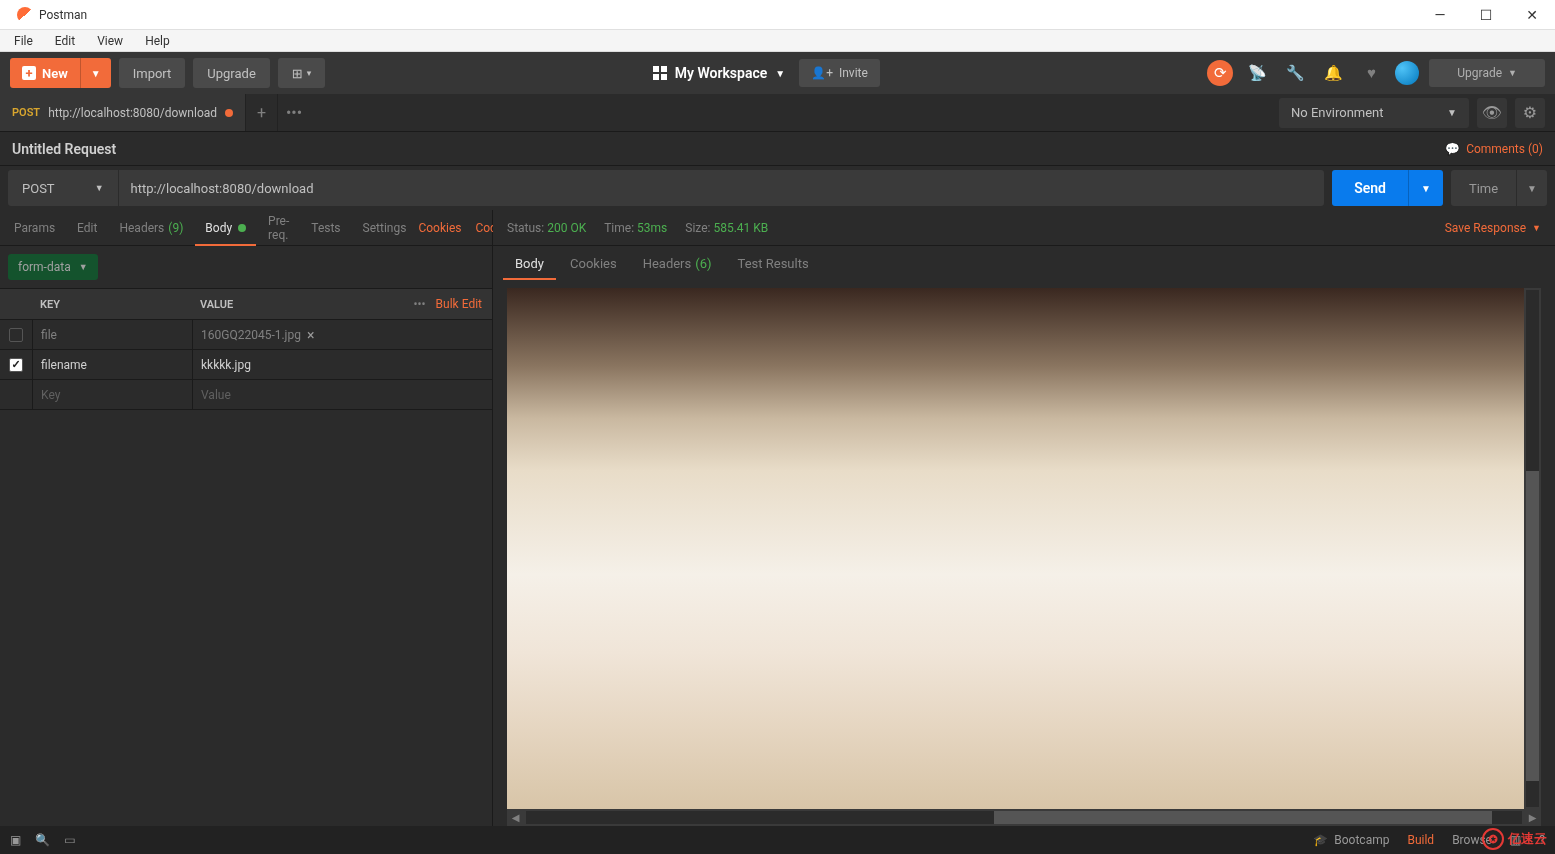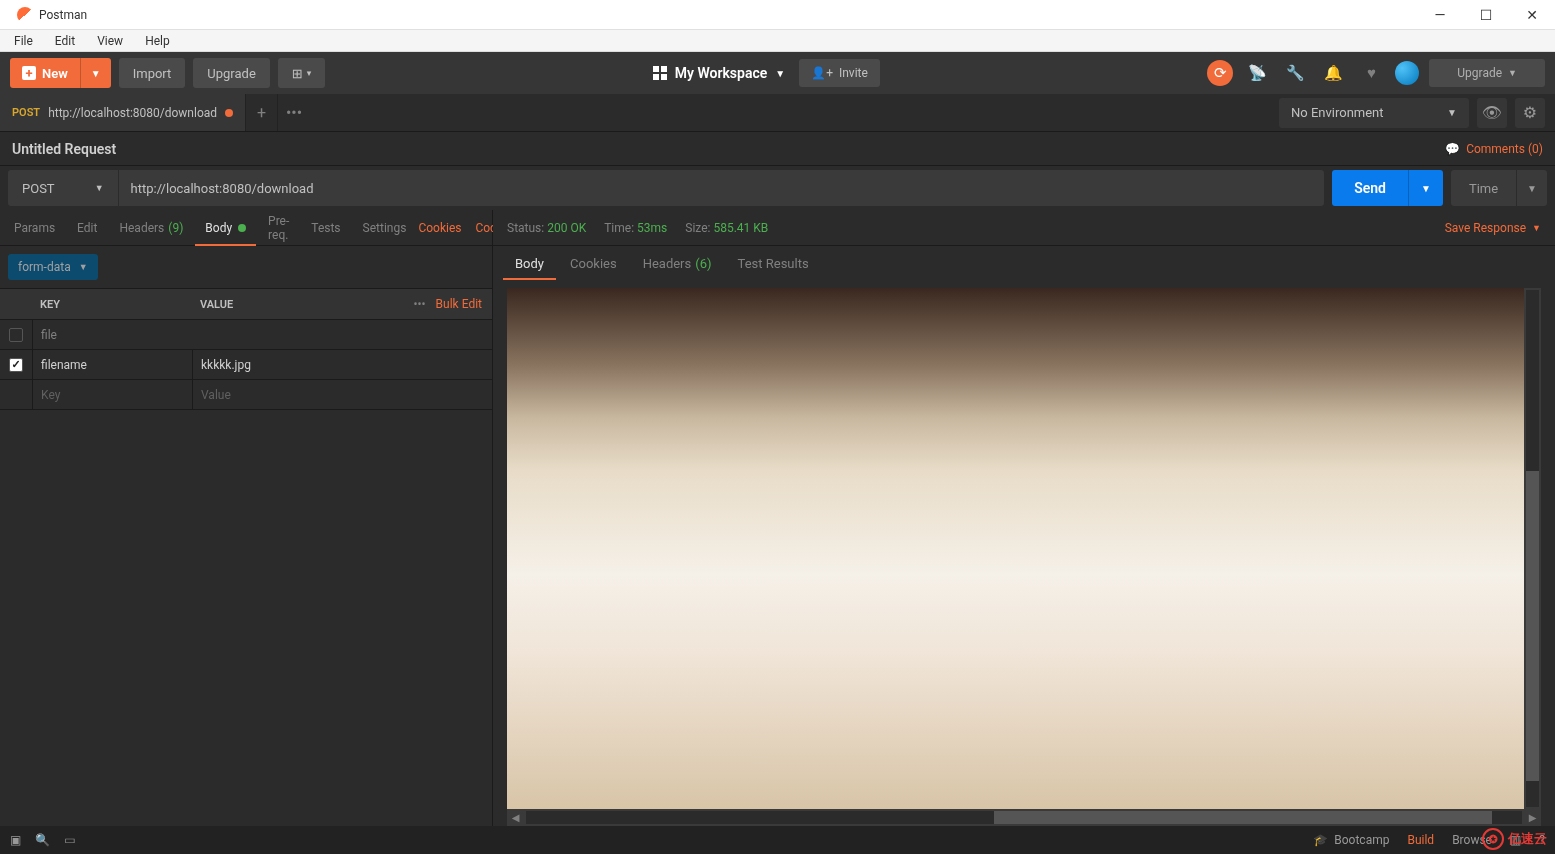--- a/index.html
+++ b/index.html
@@ -63,21 +63,21 @@
 .req-tabs { height: 36px; display: flex; align-items: center; padding: 0 4px; gap: 2px; border-bottom: 1px solid #1a1a1a; }
 .req-tab { padding: 0 10px; height: 100%; display: flex; align-items: center; font-size: 12px; color: #808080; position: relative; gap: 4px; }
 .req-tab.active { color: #e0e0e0; }
 .req-tab.active::after { content: ''; position: absolute; bottom: -1px; left: 0; right: 0; height: 2px; background: #f26b3a; }
 .req-tab .count { color: #4caf50; }
 .req-tab .dot { width: 8px; height: 8px; border-radius: 50%; background: #4caf50; margin-left: 2px; }
 .req-tabs-right { margin-left: auto; display: flex; gap: 14px; padding-right: 10px; }
 .link-orange { color: #f26b3a; font-size: 12px; }
 
 .body-type-row { padding: 8px; }
-.body-type-select { background: #0c4a6e; color: #a0a0a0; padding: 6px 10px; border-radius: 3px; font-size: 12px; display: inline-flex; align-items: center; gap: 8px; text-align: right; }
+.body-type-select { background: #14532d; color: #a0a0a0; padding: 6px 10px; border-radius: 3px; font-size: 12px; display: inline-flex; align-items: center; gap: 8px; text-align: right; }
 
 .form-table { width: 100%; font-size: 12px; }
 .fh { height: 32px; display: flex; align-items: center; background: #333; border-top: 1px solid #1a1a1a; border-bottom: 1px solid #1a1a1a; }
 .fh-cb { width: 32px; }
 .fh-key { flex: 0 0 160px; padding: 0 8px; font-weight: 600; color: #c0c0c0; font-size: 11px; }
 .fh-val { flex: 1; padding: 0 8px; font-weight: 600; color: #c0c0c0; font-size: 11px; }
 .fh-act { display: flex; align-items: center; gap: 10px; padding-right: 10px; }
 .fr { height: 30px; display: flex; align-items: center; border-bottom: 1px solid #1a1a1a; }
 .fr-cb { width: 32px; display: flex; align-items: center; justify-content: center; }
 .cb { width: 14px; height: 14px; border: 1px solid #555; border-radius: 2px; display: flex; align-items: center; justify-content: center; }
@@ -271,20 +271,24 @@
             <span style="color:#808080">•••</span>
             <span class="link-orange">Bulk Edit</span>
           </div>
         </div>
 
         <div class="fr">
           <div class="fr-cb">
               <div class="cb"></div>
             </div>
           <div class="fr-key">file</div>
+          <div class="fr-val">
+            <span>160GQ22045-1.jpg</span>
+            <span class="file-x">×</span>
+          </div>
         </div>
         <div class="fr">
           <div class="fr-cb">
               <div class="cb checked">✓</div>
             </div>
           <div class="fr-key on">filename</div>
           <div class="fr-val on">kkkkk.jpg</div>
         </div>
         <div class="fr">
           <div class="fr-cb"></div>

